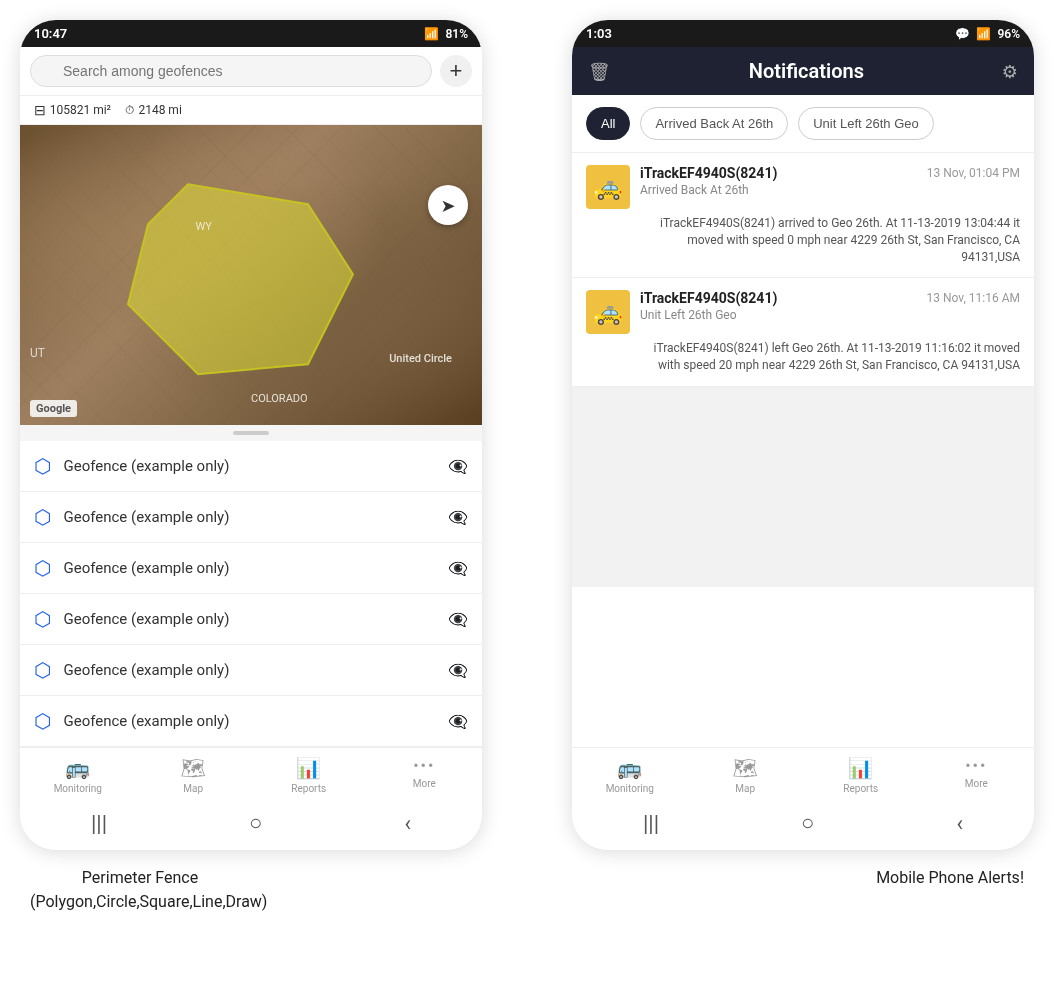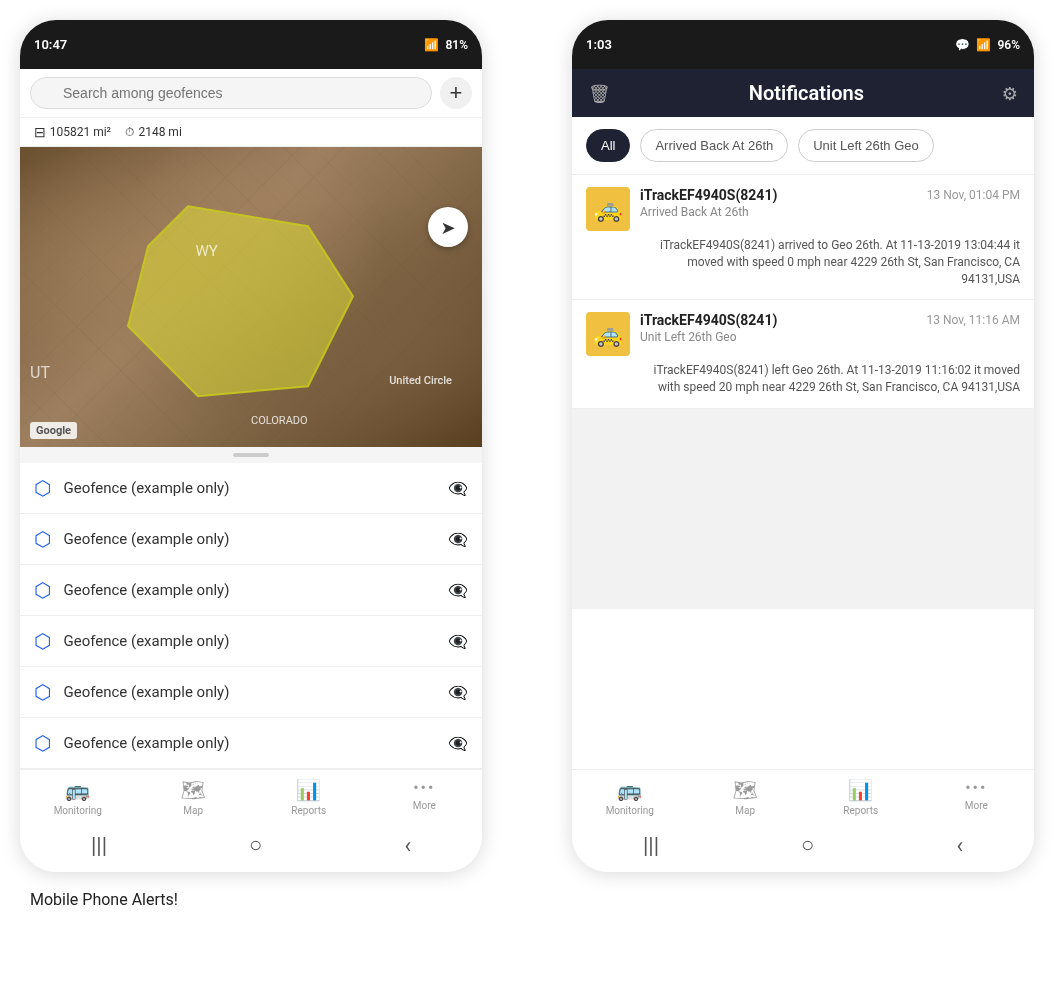--- a/index.html
+++ b/index.html
@@ -35,21 +35,21 @@
       display: flex;
       flex-direction: column;
     }
 
     .status-bar {
       background: #1a1a1a;
       color: #fff;
       display: flex;
       justify-content: space-between;
       align-items: center;
-      padding: 17px 14px;
+      padding: 6px 14px;
       font-size: 13px;
       font-weight: 600;
     }
 
     .status-bar .status-right {
       display: flex;
       align-items: center;
       gap: 6px;
       font-size: 12px;
     }
@@ -200,29 +200,29 @@
       left: 50%;
       color: rgba(255,255,255,0.8);
       font-size: 11px;
     }
 
     .map-label-wy {
       position: absolute;
       top: 95px;
       left: 38%;
       color: rgba(255,255,255,0.7);
-      font-size: 15px;
+      font-size: 11px;
     }
 
     .map-label-ut {
       position: absolute;
       bottom: 65px;
       left: 10px;
       color: rgba(255,255,255,0.7);
-      font-size: 16px;
+      font-size: 12px;
     }
 
     
     .scroll-indicator {
       display: flex;
       justify-content: center;
       padding: 6px;
       background: #f5f5f5;
     }
 
@@ -635,14 +635,15 @@
 
     <div class="sys-nav">
       <span class="sys-nav-btn">|||</span>
       <span class="sys-nav-btn">○</span>
       <span class="sys-nav-btn">‹</span>
     </div>
   </div>
 </div>
 
 <div class="captions">
+  <div class="caption-text">Perimeter Fence<br>(Polygon,Circle,Square,Line,Draw)</div>
   <div class="caption-text">Mobile Phone Alerts!</div>
 </div>
 
 </body></html>

